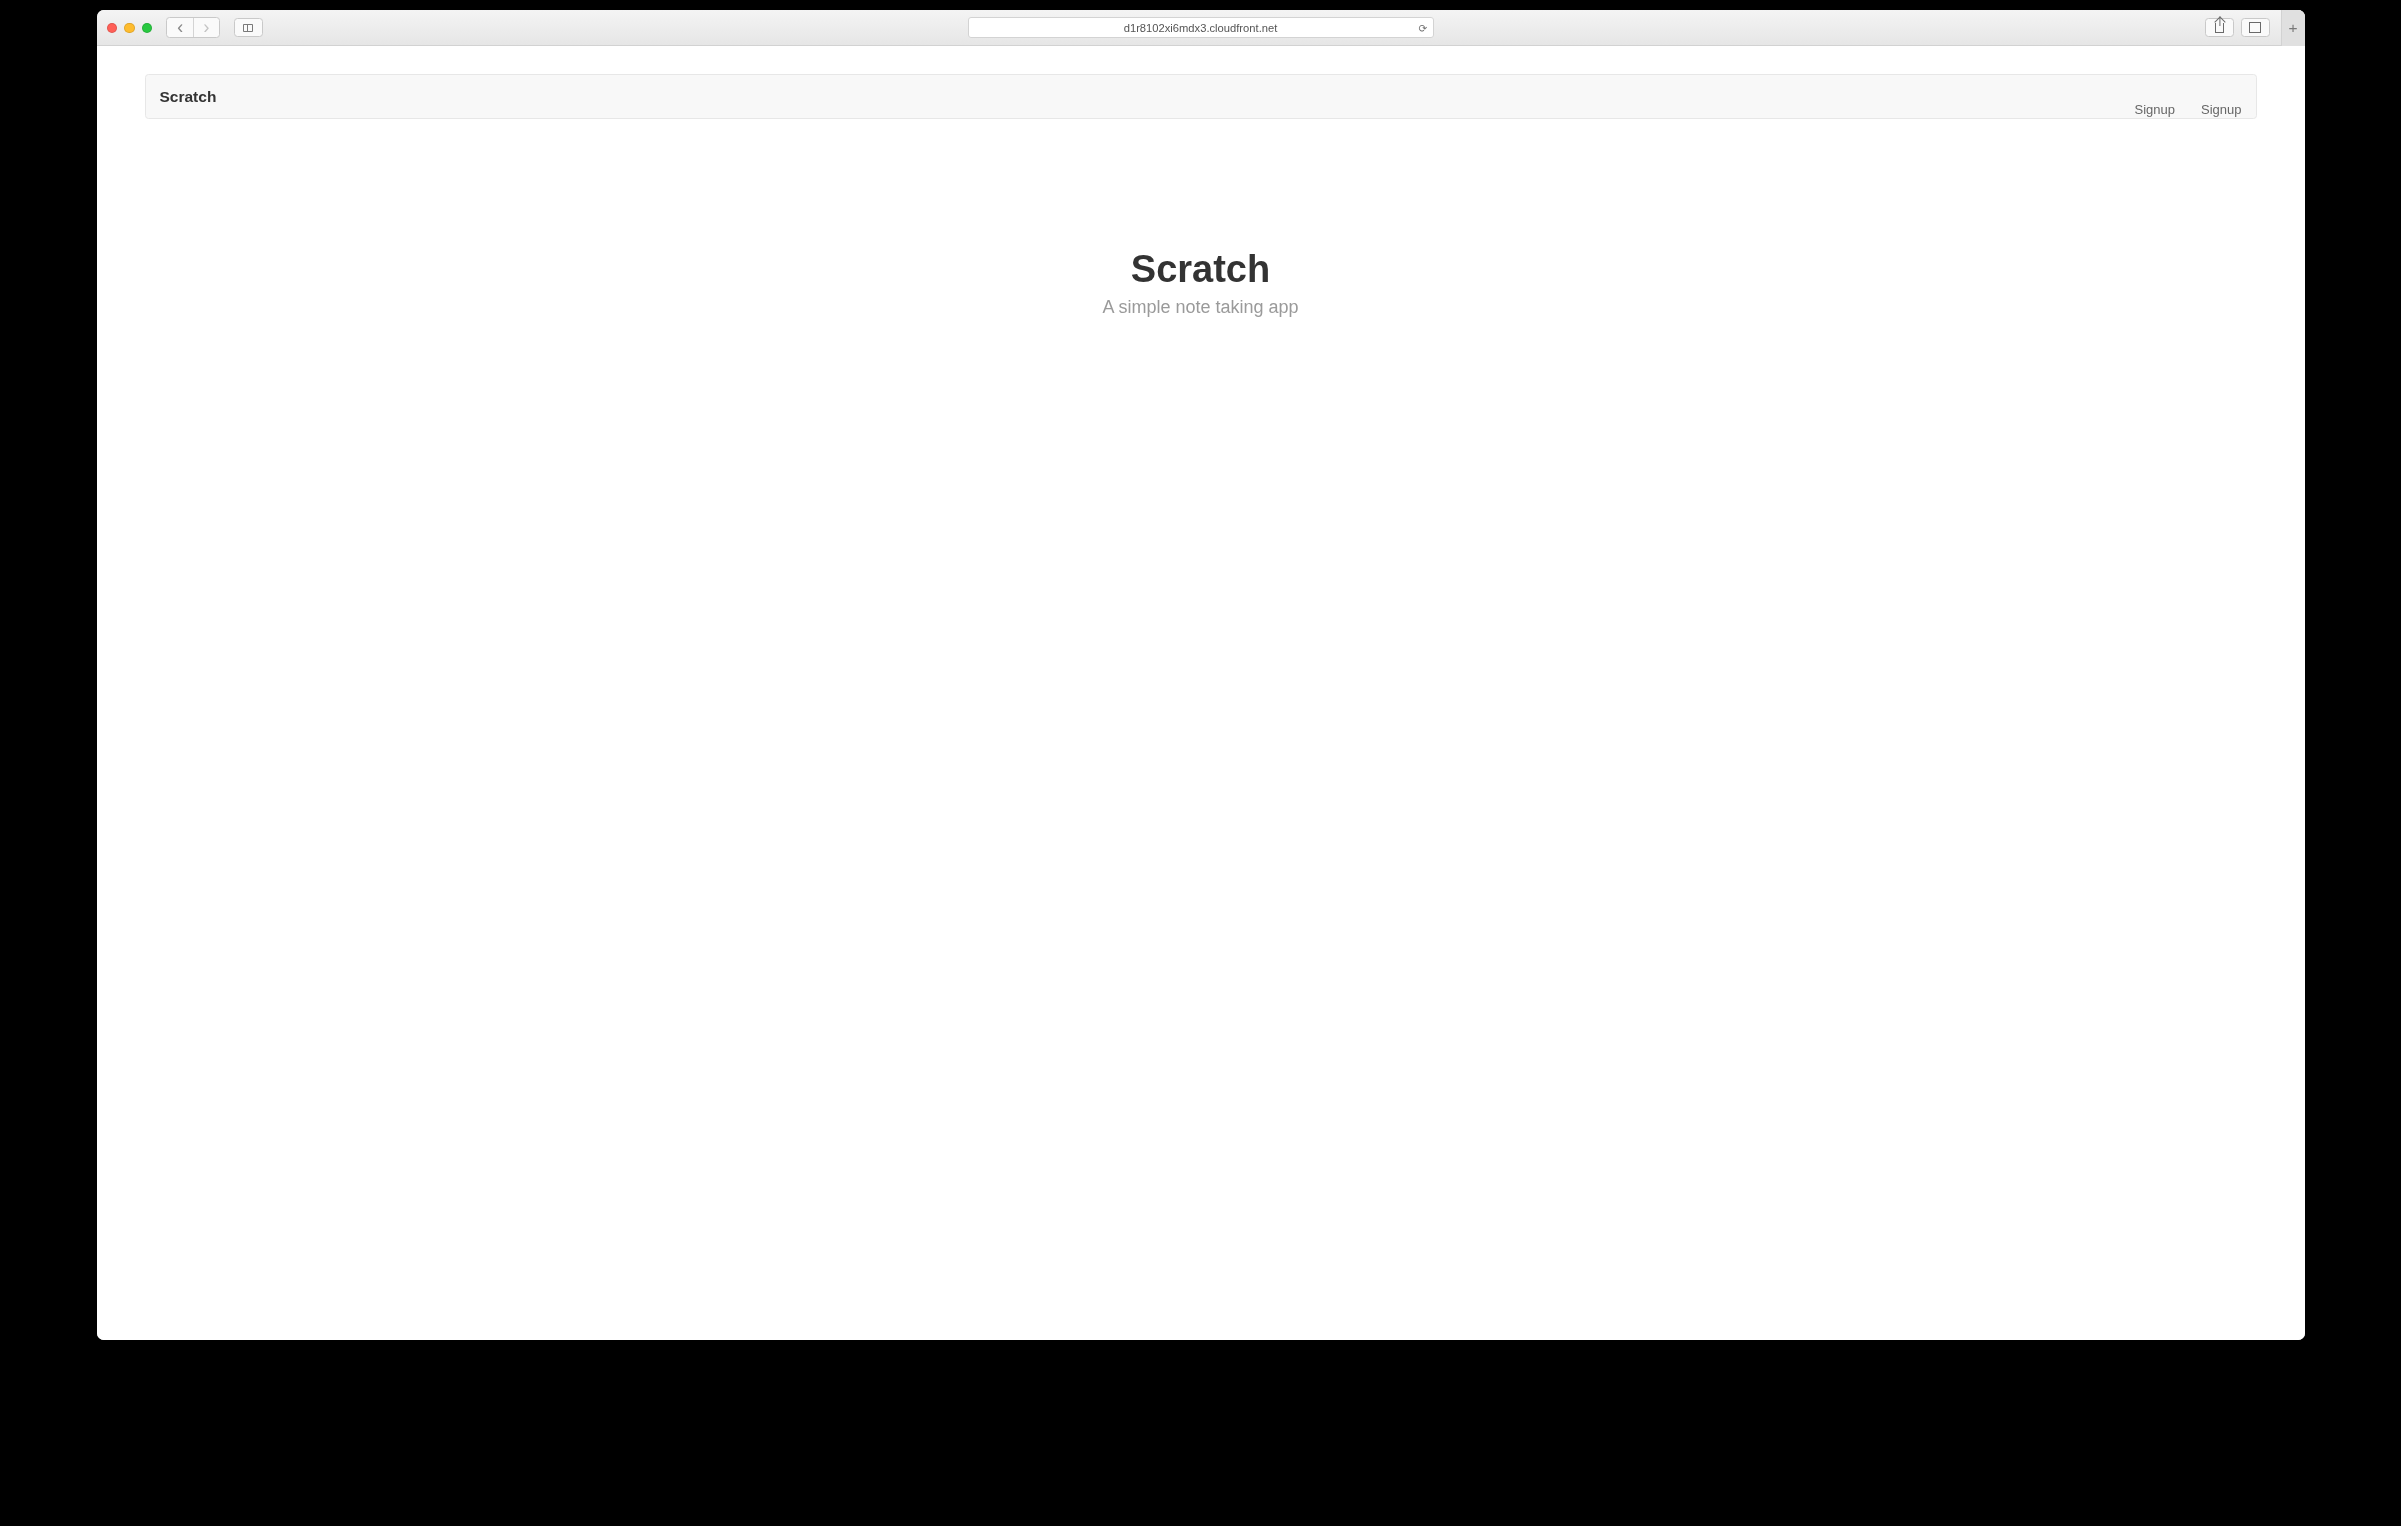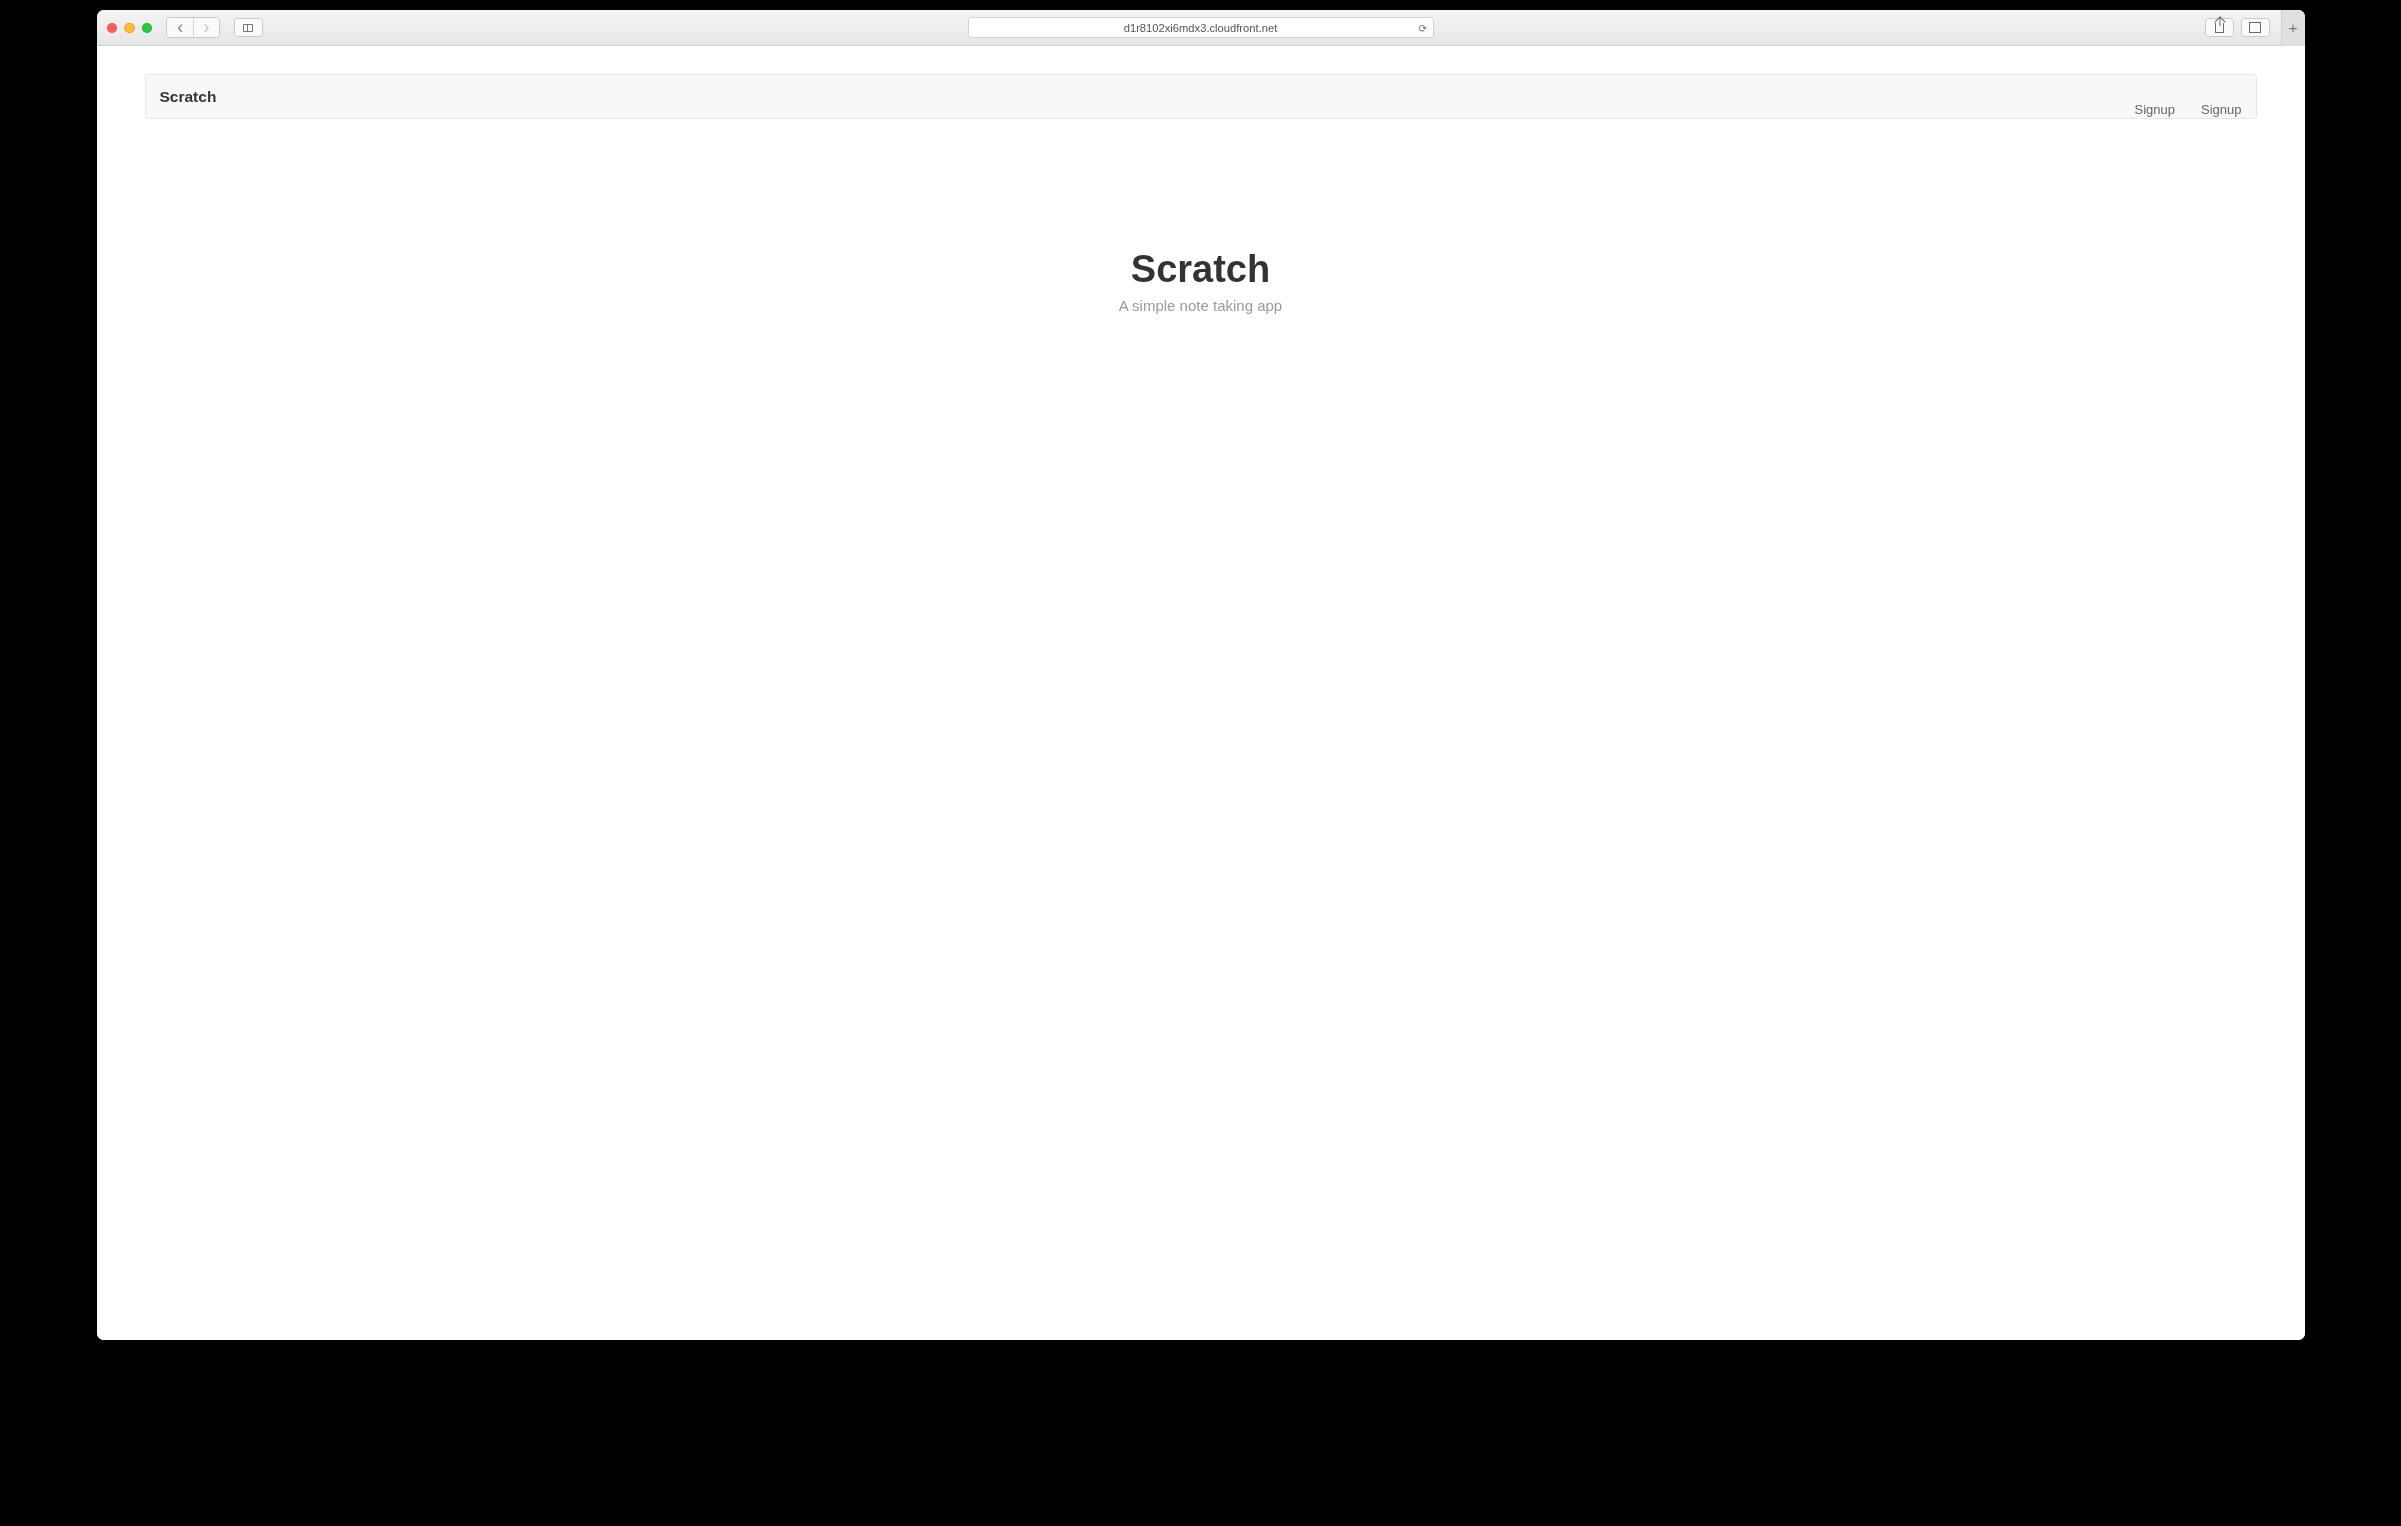--- a/index.html
+++ b/index.html
@@ -70,21 +70,21 @@
       height: 45px;
       display: flex;
       align-items: center;
       padding: 0 14px;
     }
     .brand { font-weight: 700; font-size: 15.5px; color: #343434; }
     .nav-right { margin-left: auto; display: flex; gap: 26px; margin-top: 25px; }
     .nav-link { color: #676767; font-size: 13px; text-decoration: none; }
     .hero { text-align: center; margin-top: 129px; }
     .hero h1 { font-size: 38px; font-weight: 700; color: #333; }
-    .hero p { margin-top: 5.2px; font-size: 15px; color: #9a9a9a; }
+    .hero p { margin-top: 5.2px; font-size: 18px; color: #9a9a9a; }
   </style>
 </head>
 <body>
 
 <div class="window">
   <div class="titlebar">
     <div class="traffic">
       <div class="dot red"></div>
       <div class="dot yellow"></div>
       <div class="dot green"></div>

